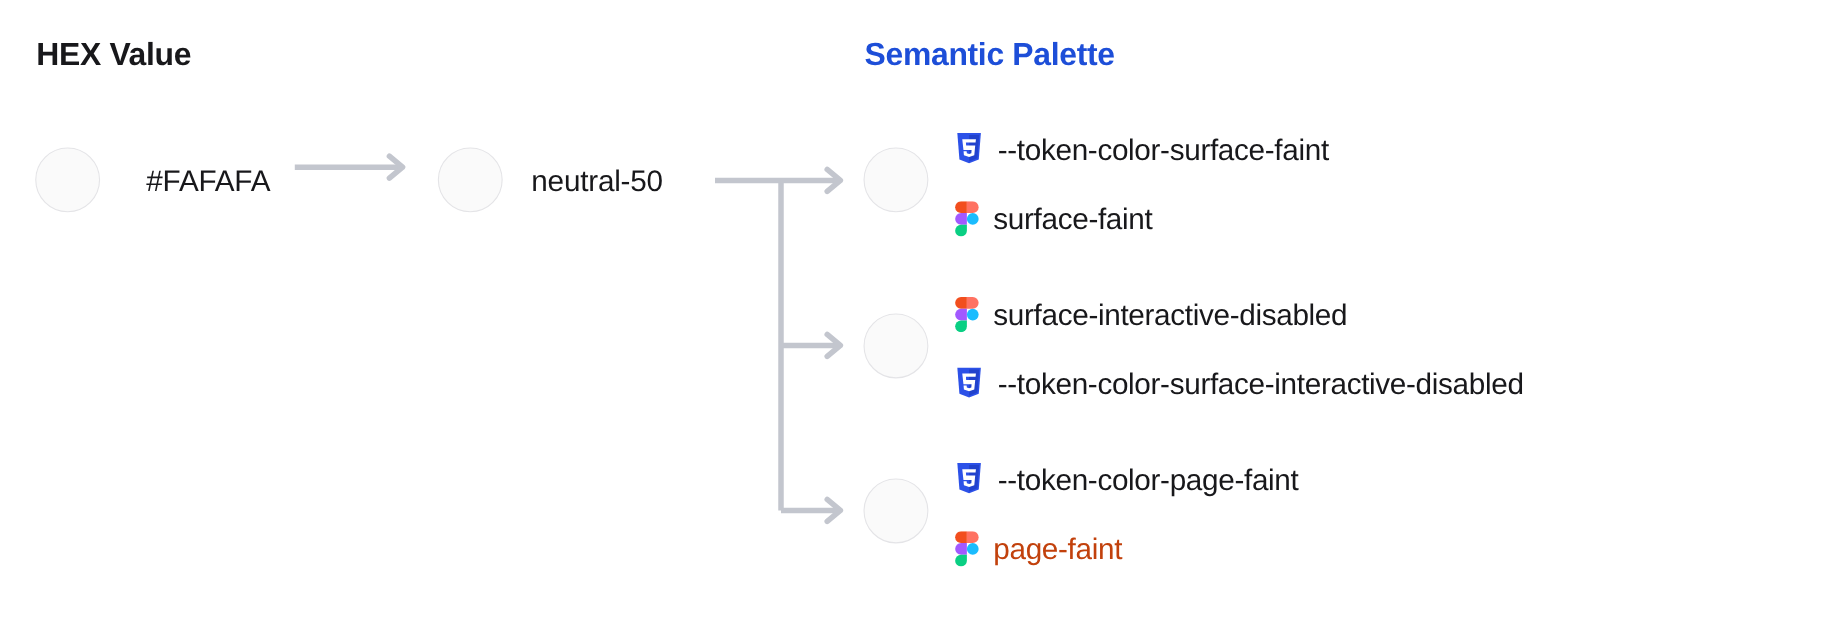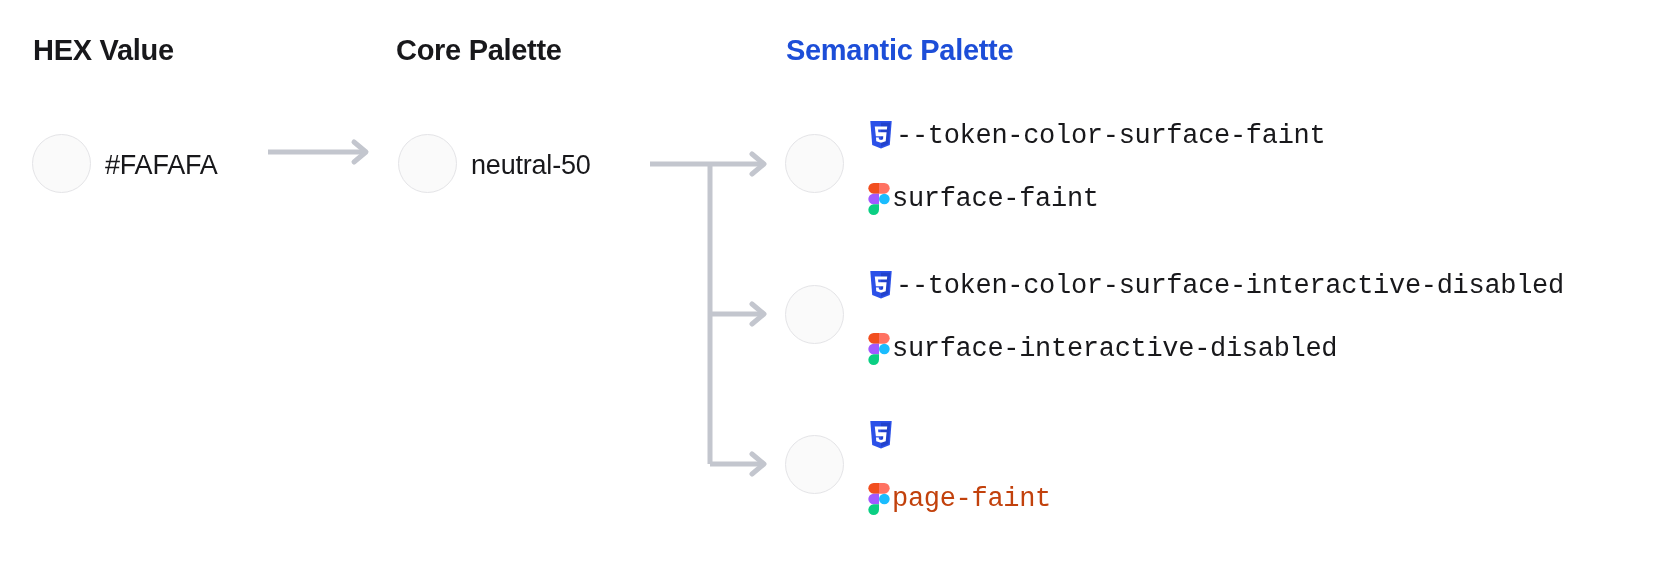--- a/index.html
+++ b/index.html
@@ -49,21 +49,21 @@
 
   
   .value-label {
     position: absolute;
     font-size: 27px;
     color: #18181b;
     white-space: nowrap;
     letter-spacing: -0.2px;
   }
   #label-hex  { left: 105px; top: 150px; }
-  #label-core { left: 471px; top: 150px; }
+  #label-core { left: 483px; top: 150px; }
 
   
   #connector-hex-to-core,
   #connector-core-to-semantic {
     position: absolute;
     overflow: visible;
   }
   #connector-hex-to-core      { left: 268px; top: 140px; }
   #connector-core-to-semantic { left: 650px; top: 140px; }
 
@@ -74,22 +74,21 @@
     width: 790px;
   }
   #sem-row-0 { top: 116px; }
   #sem-row-1 { top: 266px; }
   #sem-row-2 { top: 416px; }
 
   .token-line {
     display: flex;
     align-items: center;
     height: 40px;
-    gap: 2px;
-    font-family: Liberation Mono, monospace;
+    gap: 13px;
   }
   .token-line + .token-line { margin-top: 23px; }
 
   .token-text {
     font-size: 27px;
     color: #18181b;
     white-space: nowrap;
     letter-spacing: -0.3px;
     line-height: 1;
   }
@@ -102,27 +101,26 @@
   }
   .icon.figma-icon { width: 22px; height: 32px; }
 </style>
 </head>
 <body style="background: rgb(255, 255, 255);">
 
 <div class="page">
 
   <div class="col-header" id="header-hex" style="color: rgb(24, 24, 27);">HEX Value</div>
 
-  <div class="col-header" id="header-core" style="color: rgb(24, 24, 27);">Core Palette</div>
 
   <div class="col-header" id="header-semantic" style="color: #1d4ed8;">Semantic Palette</div>
 
   <div class="swatch" id="swatch-hex" style="background: rgb(250, 250, 250); border-color: rgb(228, 228, 231);"></div>
 
-  <div class="value-label" id="label-hex" style="color: rgb(24, 24, 27);">#FAFAFA</div>
+  <div class="value-label" id="label-hex" style="color: rgb(24, 24, 27); margin-left: 28px;">#FAFAFA</div>
 
   <svg id="connector-hex-to-core" width="104" height="24" viewBox="0 0 104 24">
     <path d="M0 12 H96" stroke="#C3C6CE" stroke-width="5" fill="none"></path>
     <path d="M86 2 L98 12 L86 22" stroke="#C3C6CE" stroke-width="5" fill="none" stroke-linecap="round" stroke-linejoin="round"></path>
   </svg>
 
   <div class="swatch" id="swatch-core" style="background: rgb(250, 250, 250); border-color: rgb(228, 228, 231);"></div>
 
   <div class="value-label" id="label-core" style="color: rgb(24, 24, 27);">neutral-50</div>
 
@@ -162,46 +160,47 @@
         <path d="M4.5 9 H9 V18 H4.5 A4.5 4.5 0 0 1 4.5 9 Z" fill="#A259FF"></path>
         <circle cx="13.5" cy="13.5" r="4.5" fill="#1ABCFE"></circle>
         <path d="M4.5 18 H9 V22.5 A4.5 4.5 0 1 1 4.5 18 Z" fill="#0ACF83"></path>
       </svg>
       <span class="token-text" style="color: rgb(24, 24, 27);">surface-faint</span>
     </div>
   </div>
 
   <div class="sem-row" id="sem-row-1">
     <div class="token-line">
-      <svg class="icon" viewBox="0 0 24 28">
-        <path d="M2 0 H22 L20.2 22.4 L12 25.6 L3.8 22.4 Z" fill="#2C51E8"></path>
-        <path d="M12 1.7 V24 L19 21.3 L20.6 1.7 Z" fill="#2142CC"></path>
-        <path d="M6.2 5.2 H17.8 L17.5 8 H9.3 L9.5 10.6 H17.2 L16.4 18.8 L12 20.3 L7.6 18.8 L7.3 15.4 H9.9 L10.1 17.1 L12 17.7 L13.9 17.1 L14.1 14.3 H7.2 L6.5 8 Z" fill="#ffffff"></path>
-      </svg>
-      <span class="token-text" style="color: rgb(24, 24, 27);">--token-color-surface-interactive-disabled</span>
-    </div>
-    <div class="token-line">
       <svg class="icon figma-icon" viewBox="0 0 18 27">
         <path d="M4.5 0 H9 V9 H4.5 A4.5 4.5 0 0 1 4.5 0 Z" fill="#F24E1E"></path>
         <path d="M9 0 H13.5 A4.5 4.5 0 0 1 13.5 9 H9 Z" fill="#FF7262"></path>
         <path d="M4.5 9 H9 V18 H4.5 A4.5 4.5 0 0 1 4.5 9 Z" fill="#A259FF"></path>
         <circle cx="13.5" cy="13.5" r="4.5" fill="#1ABCFE"></circle>
         <path d="M4.5 18 H9 V22.5 A4.5 4.5 0 1 1 4.5 18 Z" fill="#0ACF83"></path>
       </svg>
       <span class="token-text" style="color: rgb(24, 24, 27);">surface-interactive-disabled</span>
     </div>
-  </div>
-
-  <div class="sem-row" id="sem-row-2">
     <div class="token-line">
       <svg class="icon" viewBox="0 0 24 28">
         <path d="M2 0 H22 L20.2 22.4 L12 25.6 L3.8 22.4 Z" fill="#2C51E8"></path>
         <path d="M12 1.7 V24 L19 21.3 L20.6 1.7 Z" fill="#2142CC"></path>
         <path d="M6.2 5.2 H17.8 L17.5 8 H9.3 L9.5 10.6 H17.2 L16.4 18.8 L12 20.3 L7.6 18.8 L7.3 15.4 H9.9 L10.1 17.1 L12 17.7 L13.9 17.1 L14.1 14.3 H7.2 L6.5 8 Z" fill="#ffffff"></path>
       </svg>
+      <span class="token-text" style="color: rgb(24, 24, 27);">--token-color-surface-interactive-disabled</span>
+    </div>
+  </div>
+
+  <div class="sem-row" id="sem-row-2">
+    <div class="token-line">
+      <svg class="icon" viewBox="0 0 24 28">
+        <path d="M2 0 H22 L20.2 22.4 L12 25.6 L3.8 22.4 Z" fill="#2C51E8"></path>
+        <path d="M12 1.7 V24 L19 21.3 L20.6 1.7 Z" fill="#2142CC"></path>
+        <path d="M6.2 5.2 H17.8 L17.5 8 H9.3 L9.5 10.6 H17.2 L16.4 18.8 L12 20.3 L7.6 18.8 L7.3 15.4 H9.9 L10.1 17.1 L12 17.7 L13.9 17.1 L14.1 14.3 H7.2 L6.5 8 Z" fill="#ffffff"></path>
+      </svg>
+      <span class="token-text" style="color: rgb(24, 24, 27);">--token-color-page-faint</span>
     </div>
     <div class="token-line">
       <svg class="icon figma-icon" viewBox="0 0 18 27">
         <path d="M4.5 0 H9 V9 H4.5 A4.5 4.5 0 0 1 4.5 0 Z" fill="#F24E1E"></path>
         <path d="M9 0 H13.5 A4.5 4.5 0 0 1 13.5 9 H9 Z" fill="#FF7262"></path>
         <path d="M4.5 9 H9 V18 H4.5 A4.5 4.5 0 0 1 4.5 9 Z" fill="#A259FF"></path>
         <circle cx="13.5" cy="13.5" r="4.5" fill="#1ABCFE"></circle>
         <path d="M4.5 18 H9 V22.5 A4.5 4.5 0 1 1 4.5 18 Z" fill="#0ACF83"></path>
       </svg>
       <span class="token-text" style="color: #c2410c;">page-faint</span>

